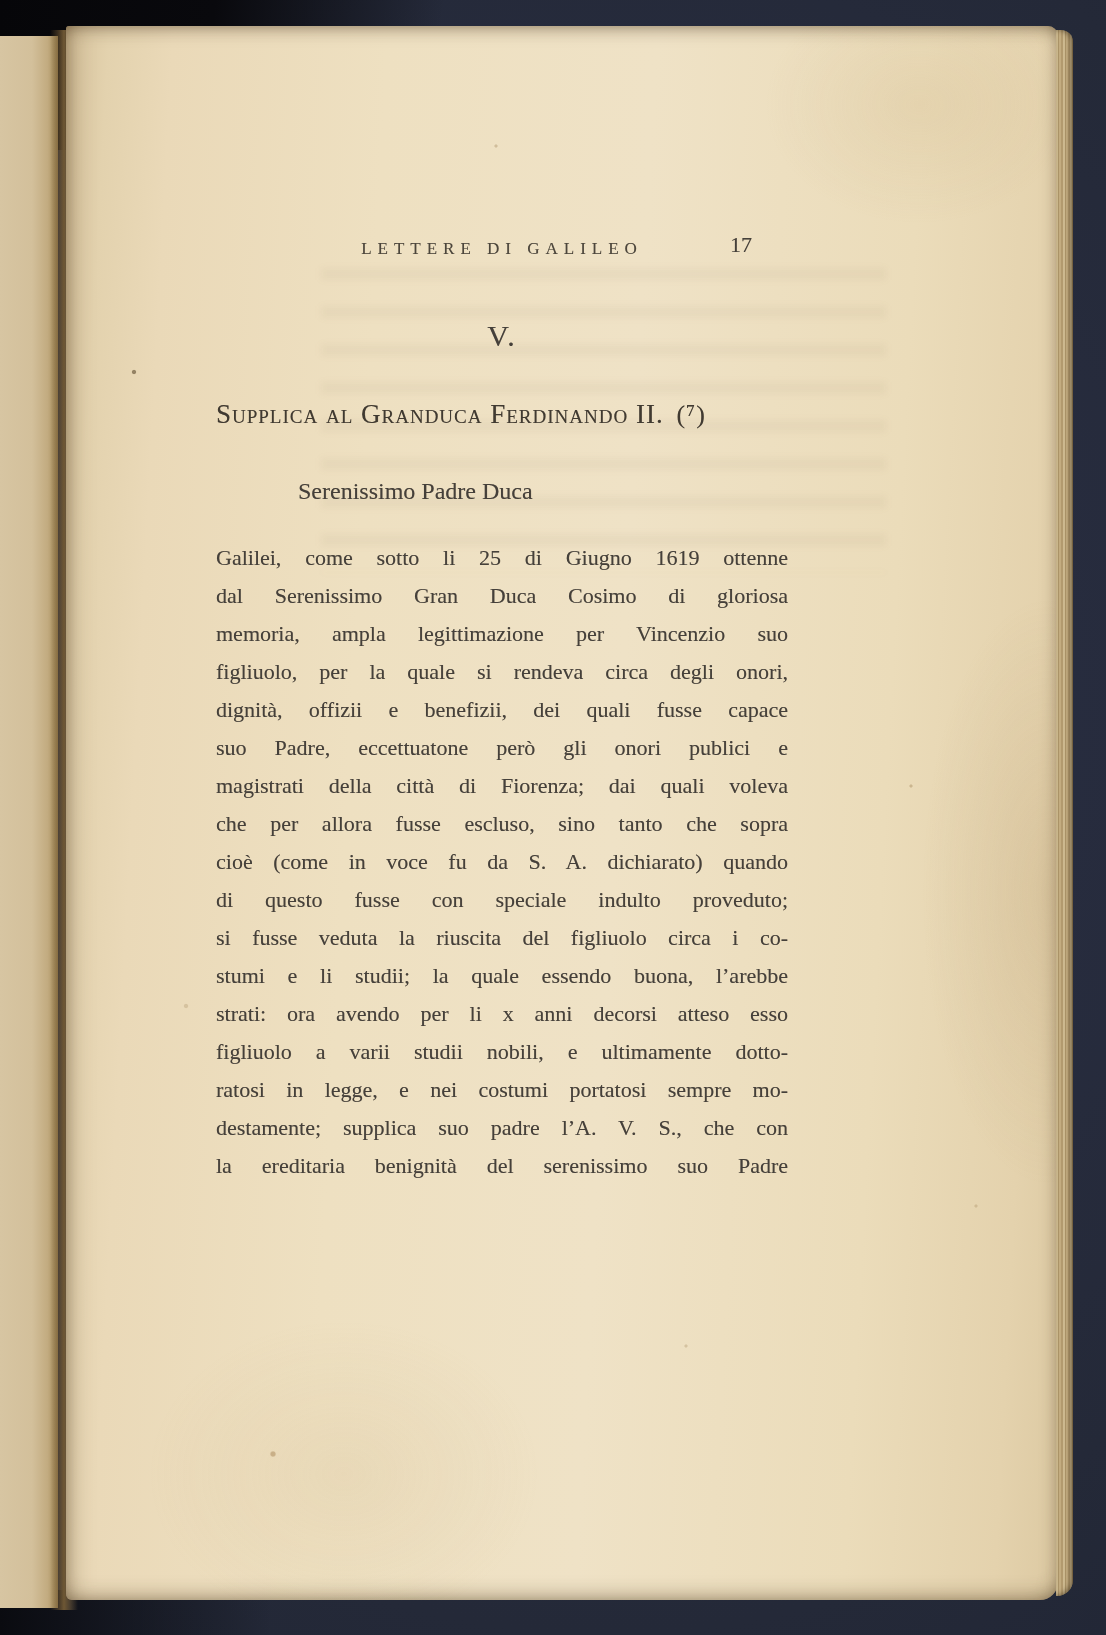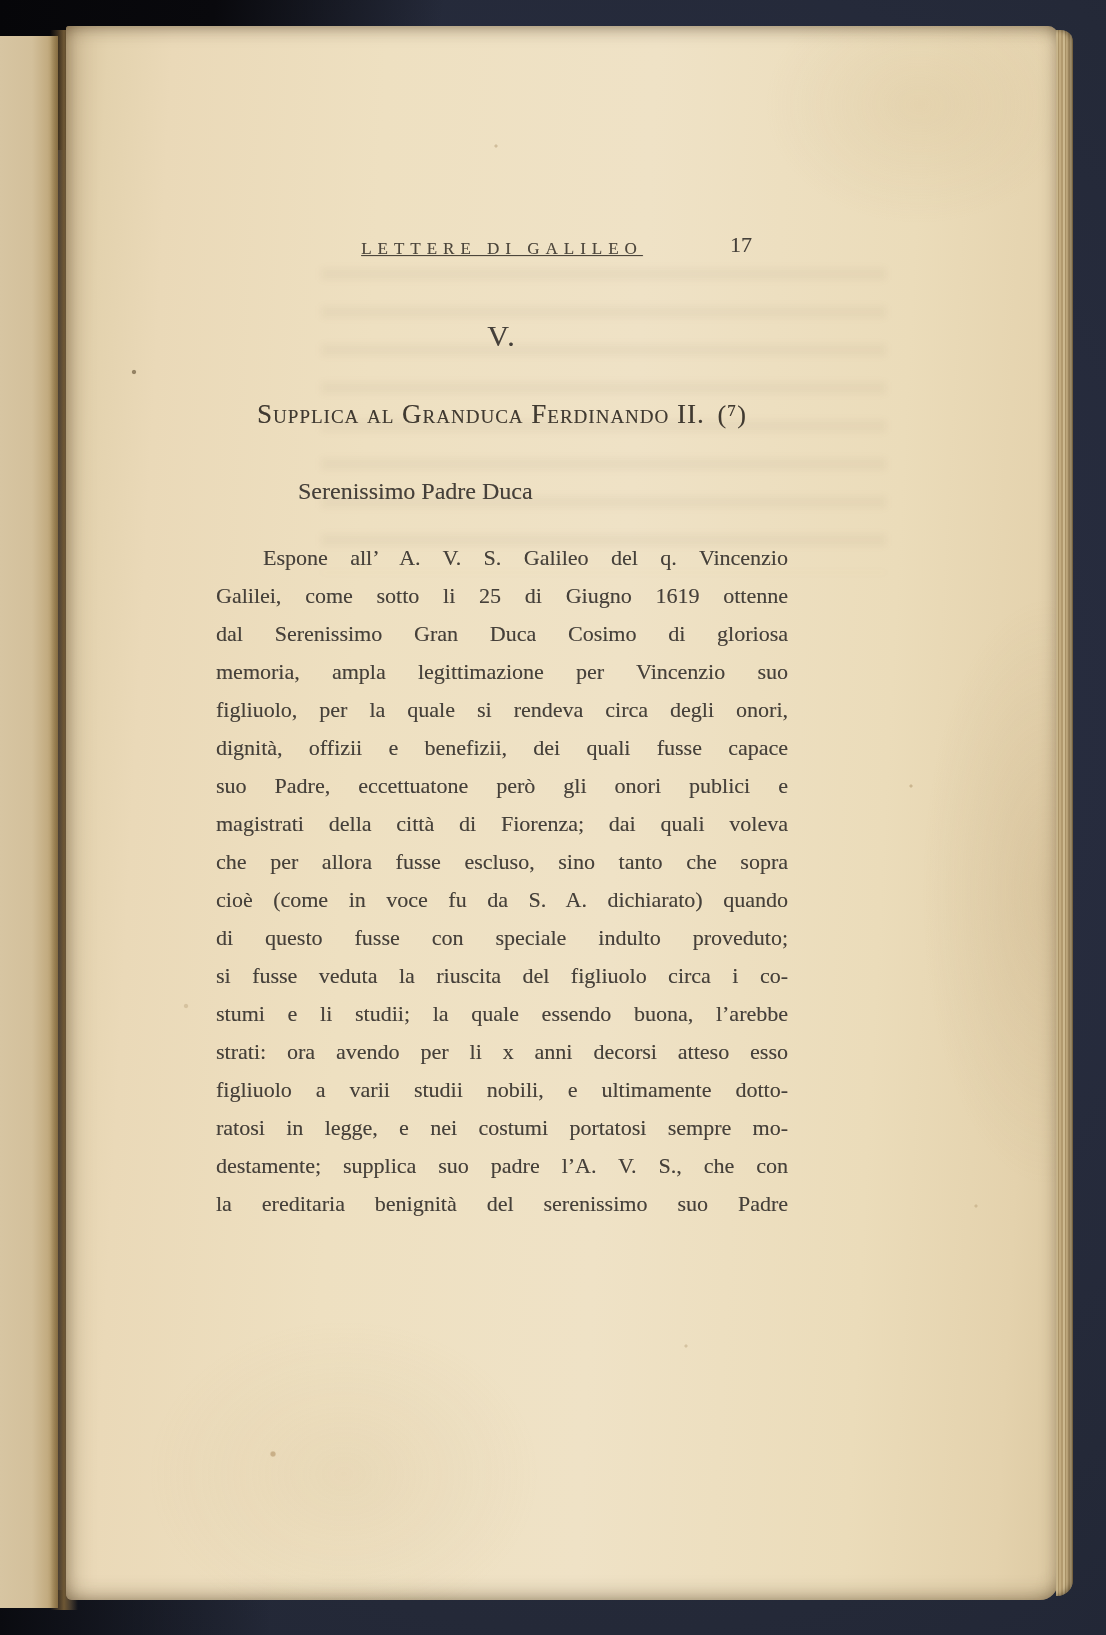--- a/index.html
+++ b/index.html
@@ -78,30 +78,30 @@
 
   
   .content {
     position: absolute; left: 150px; top: 0; width: 572px; height: 100%;
     color: #45403a;
     text-shadow: 0.2px 0.3px 0.5px rgba(60,50,40,.35);
   }
   .running-head { position: absolute; top: 213px; left: 0; width: 100%; height: 32px; }
   .running-title {
     position: absolute; left: 50%; transform: translateX(-50%); top: 0;
-    font-size: 17px; letter-spacing: 6px; white-space: nowrap; color: #4c463c; text-decoration: underline;
+    font-size: 17px; letter-spacing: 6px; white-space: nowrap; color: #4c463c;
   }
   .page-number { position: absolute; right: 36px; top: -7px; font-size: 22px; }
   .section-number {
     position: absolute; top: 293px; left: 0; width: 100%;
     text-align: center; font-size: 30px; letter-spacing: 2px;
   }
   .chapter-title {
     position: absolute; top: 373px; left: 0; width: 100%;
-    text-align: center; white-space: nowrap;
+    text-align: left; white-space: nowrap;
     font-variant: small-caps; font-size: 27px; letter-spacing: 1px; color: #403a31;
   }
   .chapter-title .fn { font-variant: normal; font-size: 26px; margin-left: 5px; }
   .salutation { position: absolute; top: 452px; left: 82px; font-size: 24px; }
   .paragraph {
     position: absolute; top: 513px; left: 0; width: 572px;
     font-size: 22px; line-height: 38px;
   }
   .bl { text-align: justify; text-align-last: justify; height: 38px; }
   .bl.indent { text-indent: 47px; }
@@ -127,21 +127,20 @@
       <div class="section-number">V.</div>
 
       <div class="chapter-title">
         <span>Supplica al Granduca Ferdinando II.</span>
         <span class="fn">(⁷)</span>
       </div>
 
       <div class="salutation">Serenissimo Padre Duca</div>
 
       <div class="paragraph">
-        <div class="bl indent">Espone all’ A. V. S. Galileo del q. Vincenzio</div>
         <div class="bl">Galilei, come sotto li 25 di Giugno 1619 ottenne</div>
         <div class="bl">dal Serenissimo Gran Duca Cosimo di gloriosa</div>
         <div class="bl">memoria, ampla legittimazione per Vincenzio suo</div>
         <div class="bl">figliuolo, per la quale si rendeva circa degli onori,</div>
         <div class="bl">dignità, offizii e benefizii, dei quali fusse capace</div>
         <div class="bl">suo Padre, eccettuatone però gli onori publici e</div>
         <div class="bl">magistrati della città di Fiorenza; dai quali voleva</div>
         <div class="bl">che per allora fusse escluso, sino tanto che sopra</div>
         <div class="bl">cioè (come in voce fu da S. A. dichiarato) quando</div>
         <div class="bl">di questo fusse con speciale indulto proveduto;</div>

